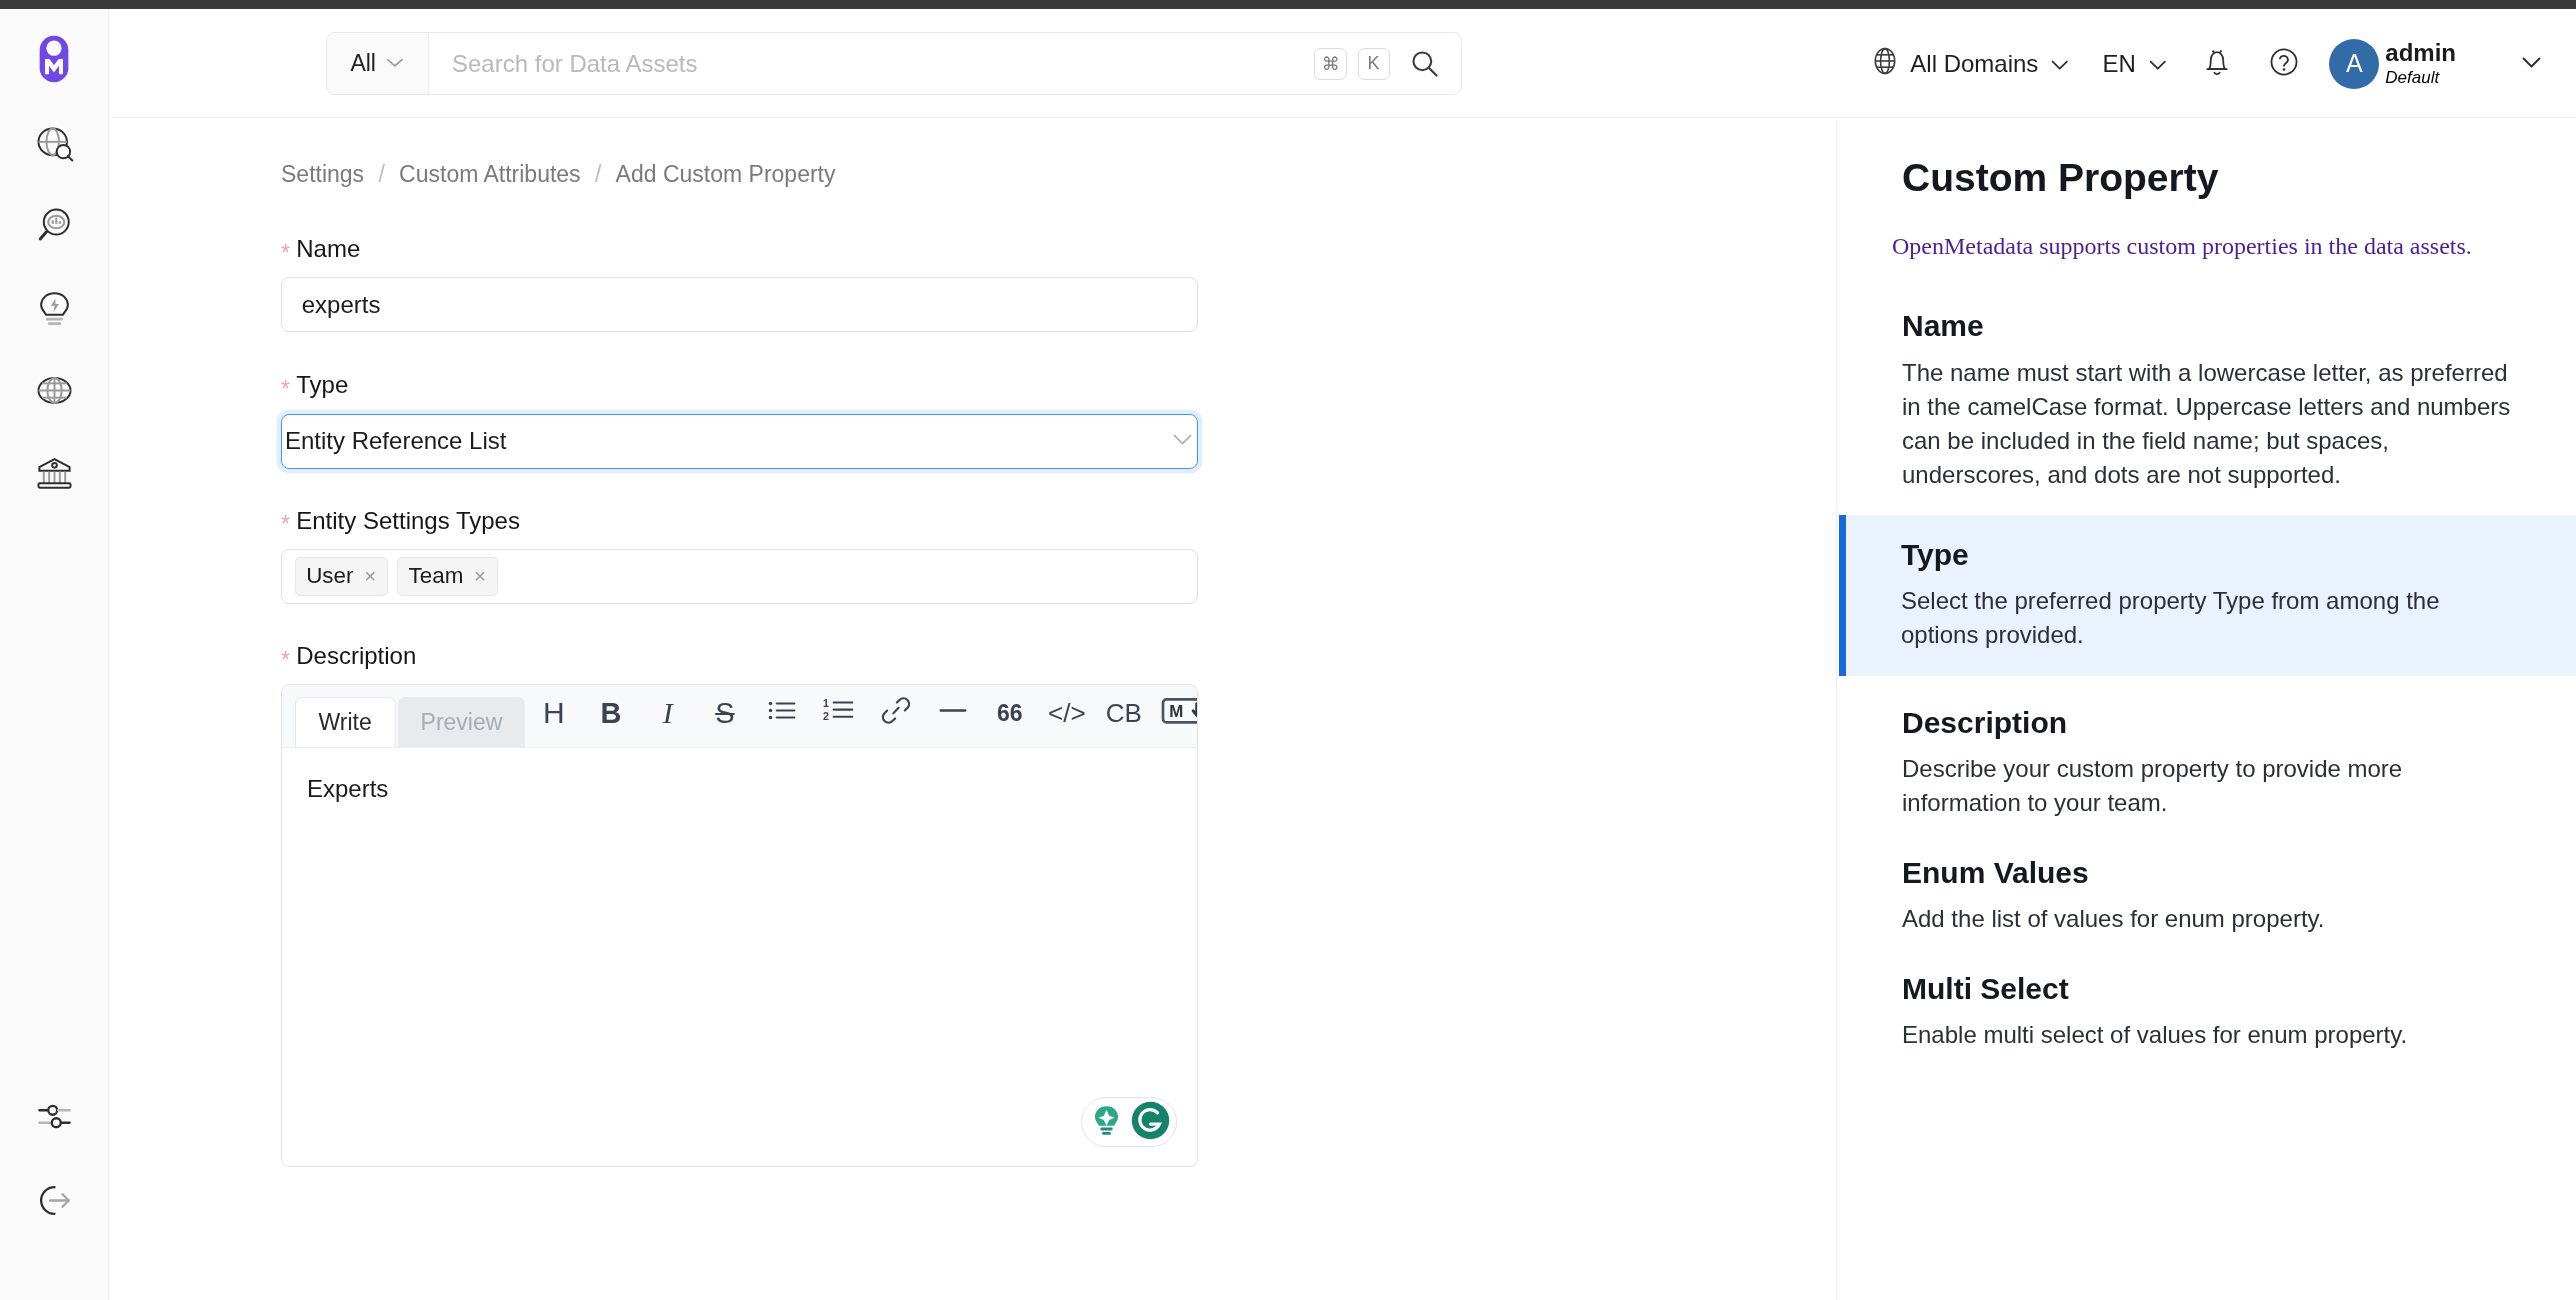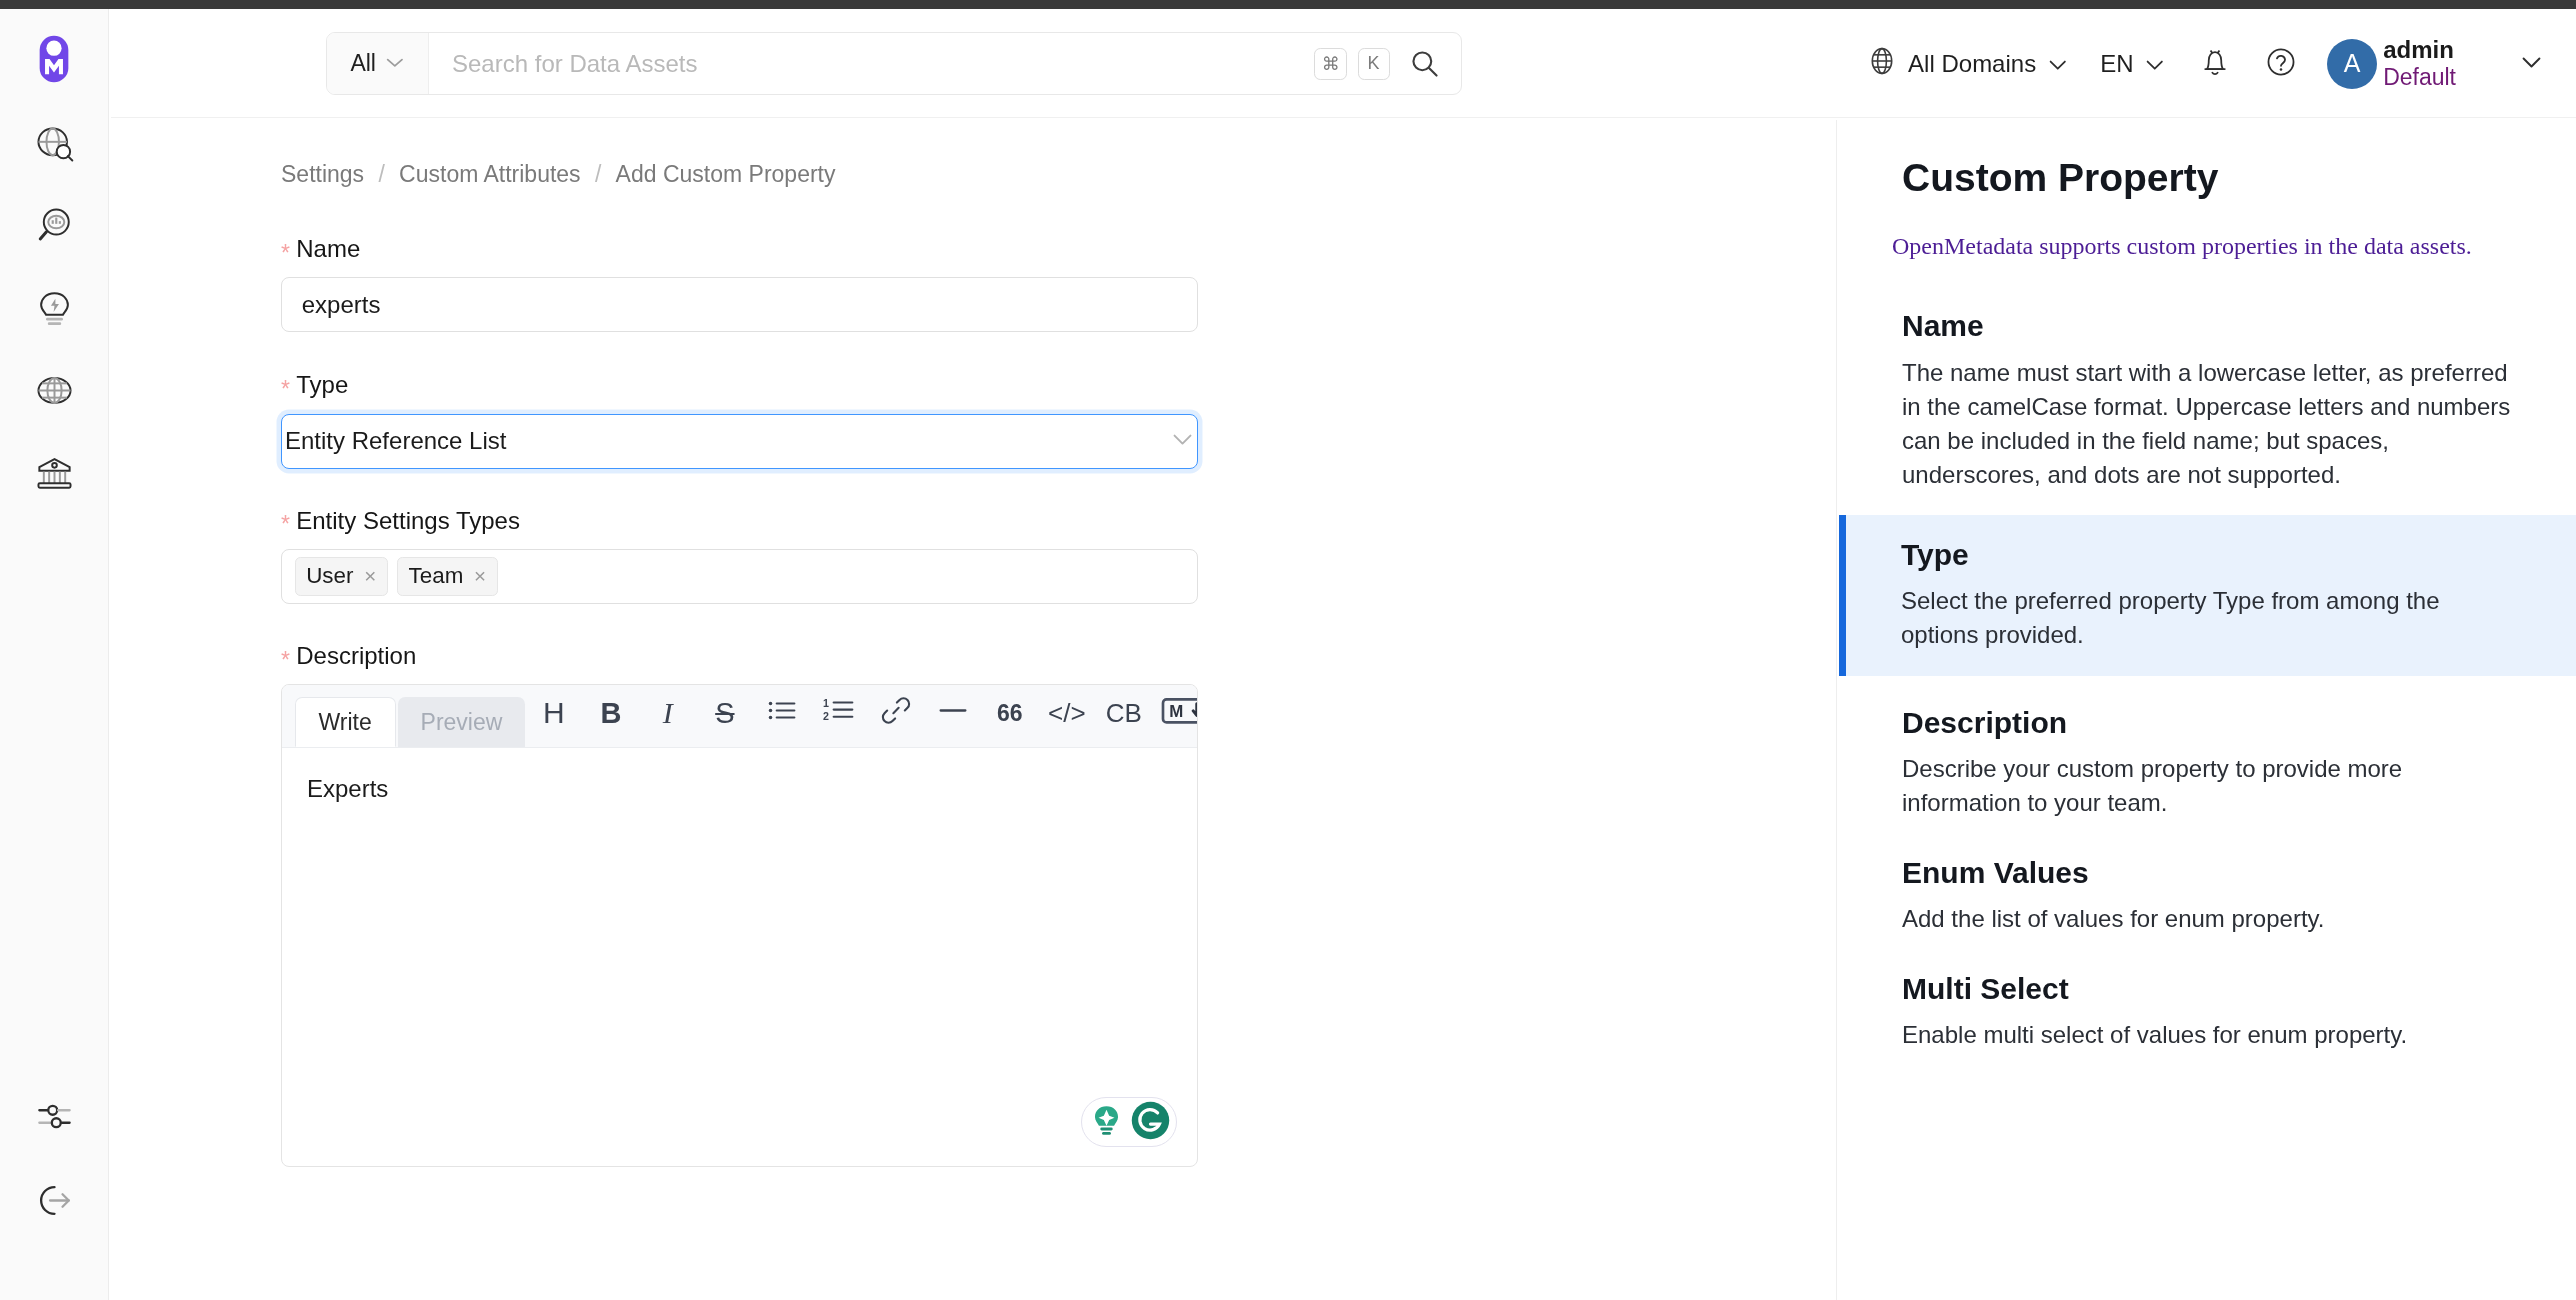--- a/index.html
+++ b/index.html
@@ -99,21 +99,21 @@
     cursor: pointer; margin: 0 7.2px;
   }
   .avatar {
     width: 50px; height: 50px; border-radius: 50%;
     background: #326ca8; color: #fff;
     display: flex; align-items: center; justify-content: center;
     font-size: 25px; margin-left: 12.5px;
   }
   .user-block { display: flex; flex-direction: column; margin-left: 6px; line-height: 1.18; }
   .user-name { font-size: 24px; color: #1b1b1b; font-weight: bold; }
-  .user-sub { font-size: 23px; color: #701a75; }
+  .user-sub { font-size: 17px; color: #000000; font-style: italic; }
   .user-caret { margin-left: 63px; cursor: pointer; }
 
   
   .main {
     position: absolute; top: 120px; left: 111px;
     width: 1726px; height: 1181px;
     background: #ffffff;
     border-right: 1.8px solid #eeeeee;
     overflow: hidden;
   }

